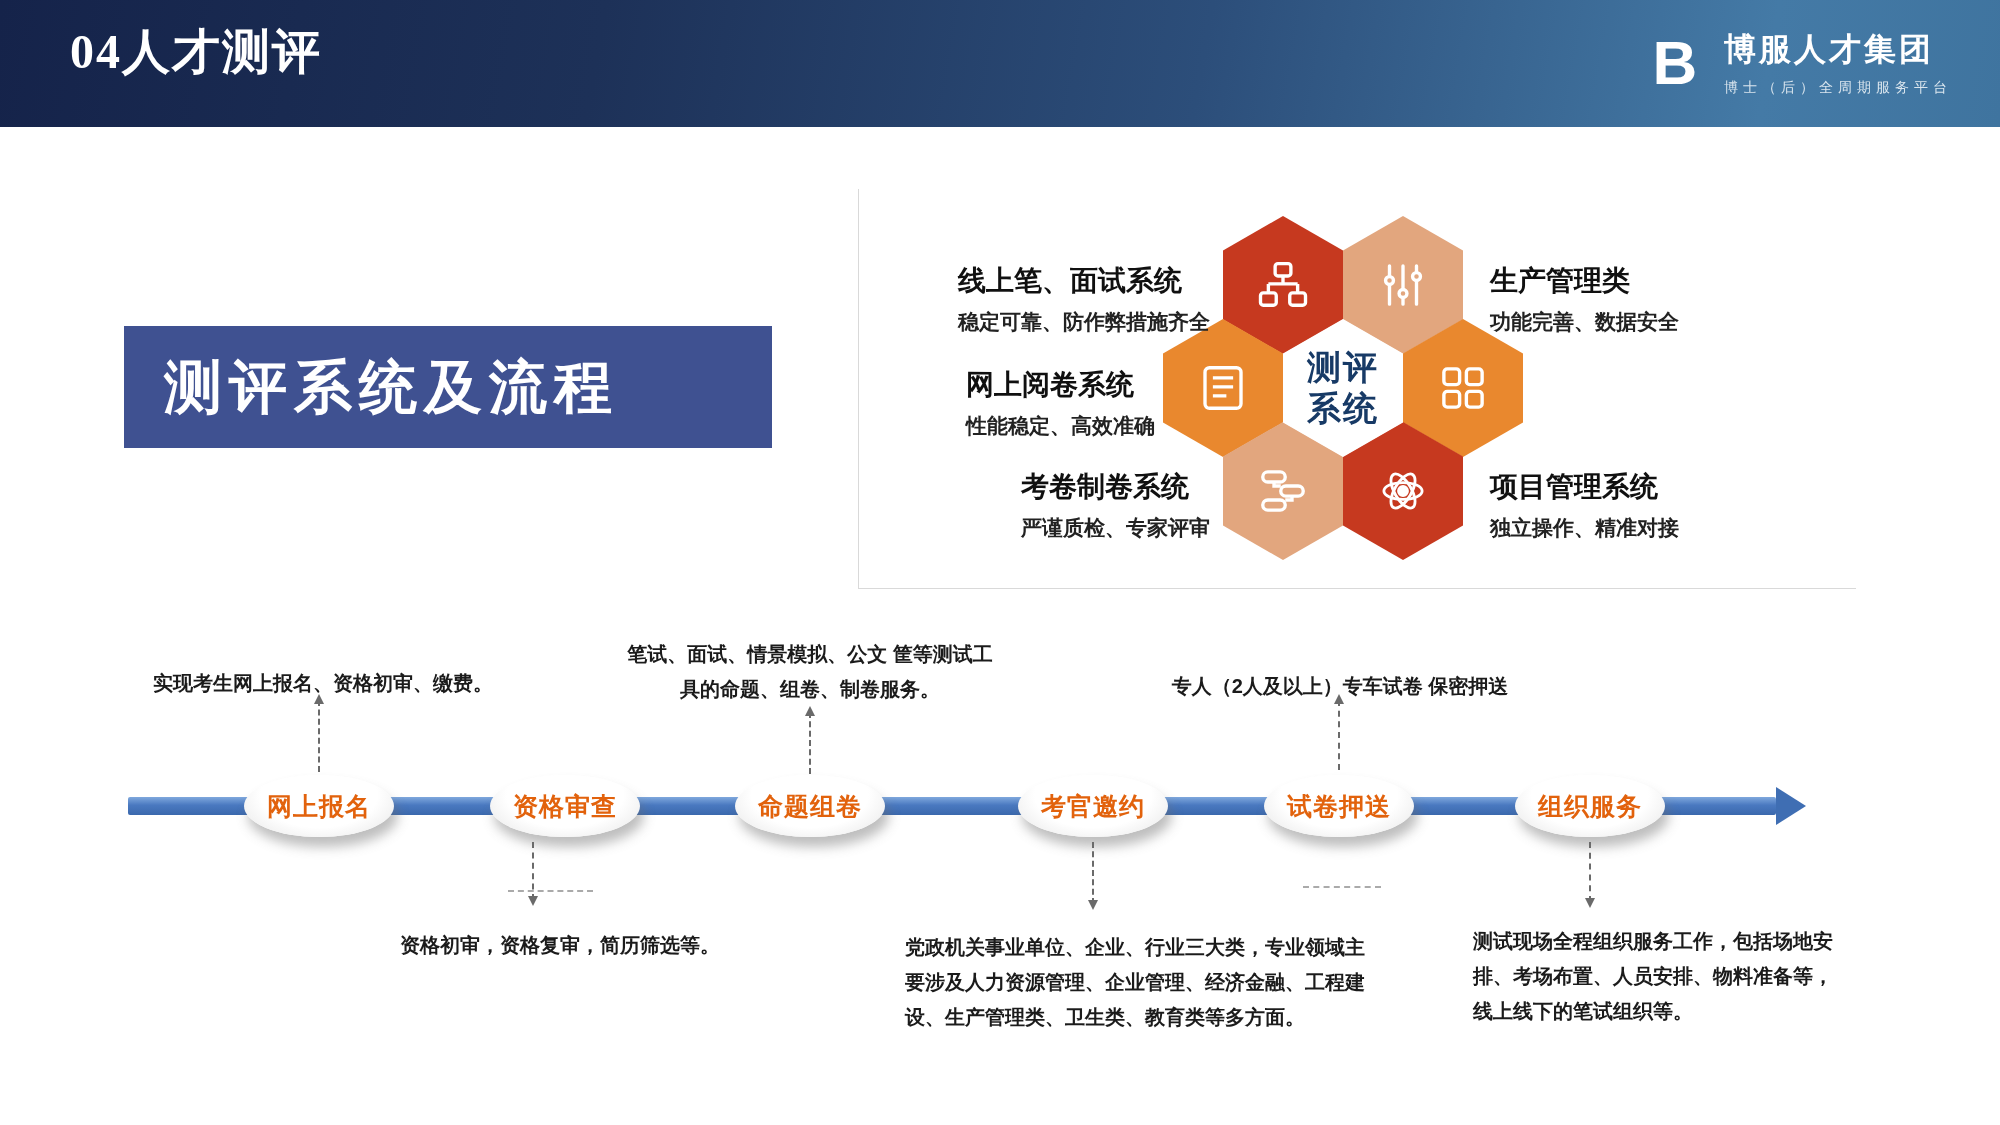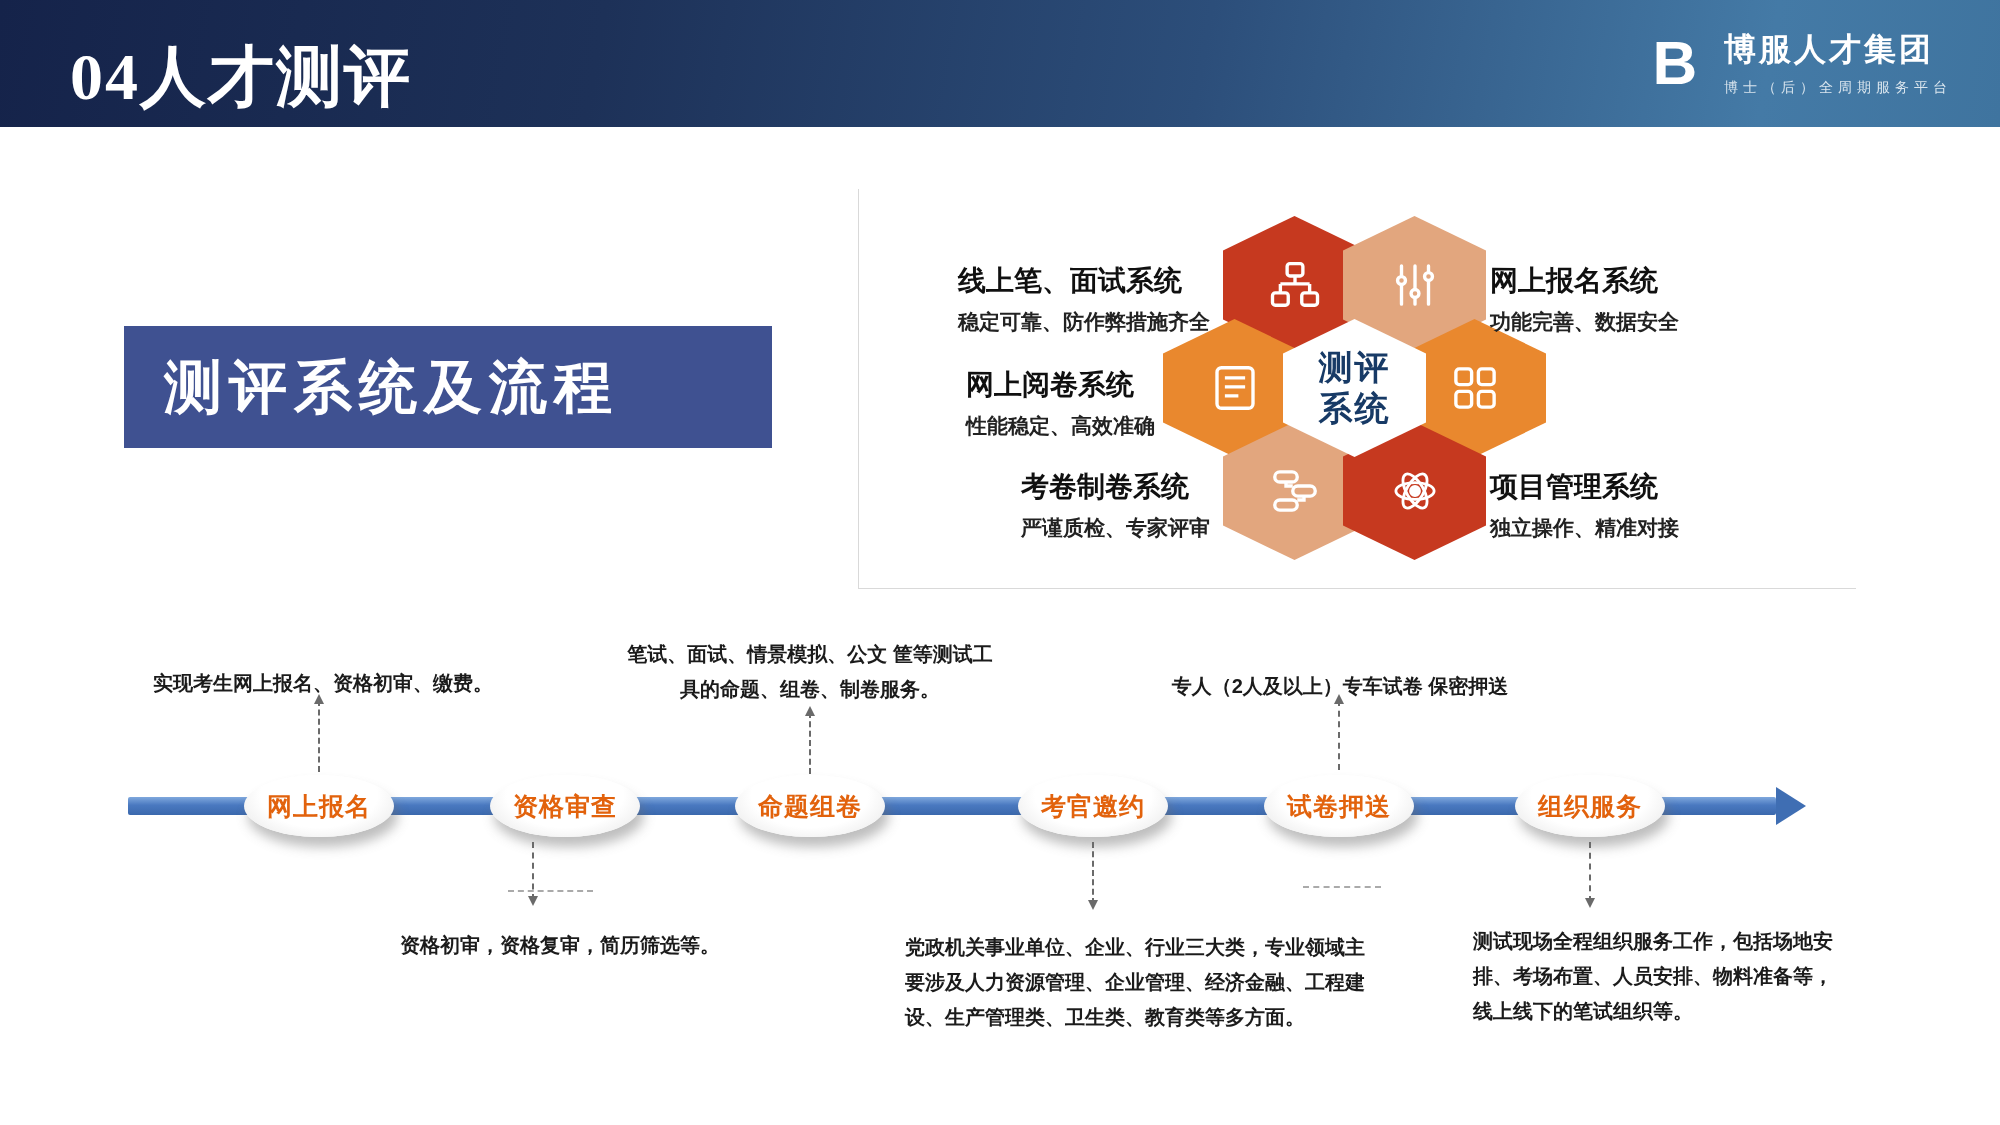--- a/index.html
+++ b/index.html
@@ -3,38 +3,38 @@
 <meta charset="utf-8">
 <style>
   * { margin:0; padding:0; box-sizing:border-box; }
   body { background:#ffffff; font-family:"Liberation Sans", sans-serif; }
   .page { position:relative; width:2000px; height:1125px; background:#ffffff; overflow:hidden; }
 
   
   .header { position:absolute; left:0; top:0; width:2000px; height:127px;
     background:linear-gradient(100deg,#15234a 0%,#1d3158 30%,#2c4e7a 60%,#447aa6 88%,#3f749f 100%); }
   .header-title { position:absolute; left:70px; top:20px; color:#ffffff;
-    font-family:"Liberation Serif","DejaVu Serif",serif; font-weight:bold; font-size:66px; letter-spacing:2px;margin-top:12px; }
+    font-family:"Liberation Serif","DejaVu Serif",serif; font-weight:bold; font-size:48px; letter-spacing:2px; }
   .logo { position:absolute; right:48px; top:28px; display:flex; align-items:center; gap:16px; }
   .logo-mark { width:66px; height:66px; display:flex; align-items:center; justify-content:center;
     color:#ffffff; font-size:62px; font-weight:bold; line-height:66px; }
   .logo-text .name { color:#ffffff; font-size:32px; font-weight:bold; letter-spacing:3px; }
   .logo-text .sub { color:#d9e5ee; font-size:14px; letter-spacing:5px; margin-top:7px; }
 
   
   .title-box { position:absolute; left:124px; top:326px; width:648px; height:122px;
     background:#3f5191; color:#ffffff; font-size:58px; font-weight:bold; letter-spacing:7px;
     line-height:122px; padding-left:40px; }
 
   
   .divider-v { position:absolute; left:858px; top:189px; width:1px; height:399px; background:#d9d9d9; }
   .divider-h { position:absolute; left:858px; top:588px; width:998px; height:1px; background:#d9d9d9; }
 
   
-  .hex { position:absolute; width:143px; height:138px;
+  .hex { position:absolute; width:120px; height:138px;
     clip-path:polygon(50% 0,100% 25%,100% 75%,50% 100%,0 75%,0 25%);
     display:flex; align-items:center; justify-content:center; z-index:1; }
   .hex.red { background:#c6391f; }
   .hex.orange { background:#e9882e; }
   .hex.tan { background:#e2a67e; }
   .hex.center { background:#ffffff; z-index:2; filter:drop-shadow(0 4px 7px rgba(0,0,0,0.3));
     flex-direction:column; color:#173a66; font-weight:bold; font-size:34px; line-height:41px; letter-spacing:2px; }
   .hexicon svg { display:block; }
 
   .hexlabel { position:absolute; z-index:3; }
@@ -94,21 +94,21 @@
   <div class="hexlabel left" style="right:845px; top:366px;">
     <div class="t">网上阅卷系统</div>
     <div class="s">性能稳定、高效准确</div>
   </div>
   <div class="hexlabel left" style="right:790px; top:468px;">
     <div class="t">考卷制卷系统</div>
     <div class="s">严谨质检、专家评审</div>
   </div>
 
   <div class="hexlabel right" style="left:1490px; top:262px;">
-    <div class="t">网上报名系统</div>
+    <div class="t">生产管理类</div>
     <div class="s">功能完善、数据安全</div>
   </div>
   <div class="hexlabel right" style="left:1490px; top:468px;">
     <div class="t">项目管理系统</div>
     <div class="s">独立操作、精准对接</div>
   </div>
 
   <div class="hex red" style="left:1223px; top:216px;">
     <span class="hexicon">
       <svg width="54" height="54" viewBox="0 0 48 48" fill="none" stroke="#ffffff" stroke-width="3">

